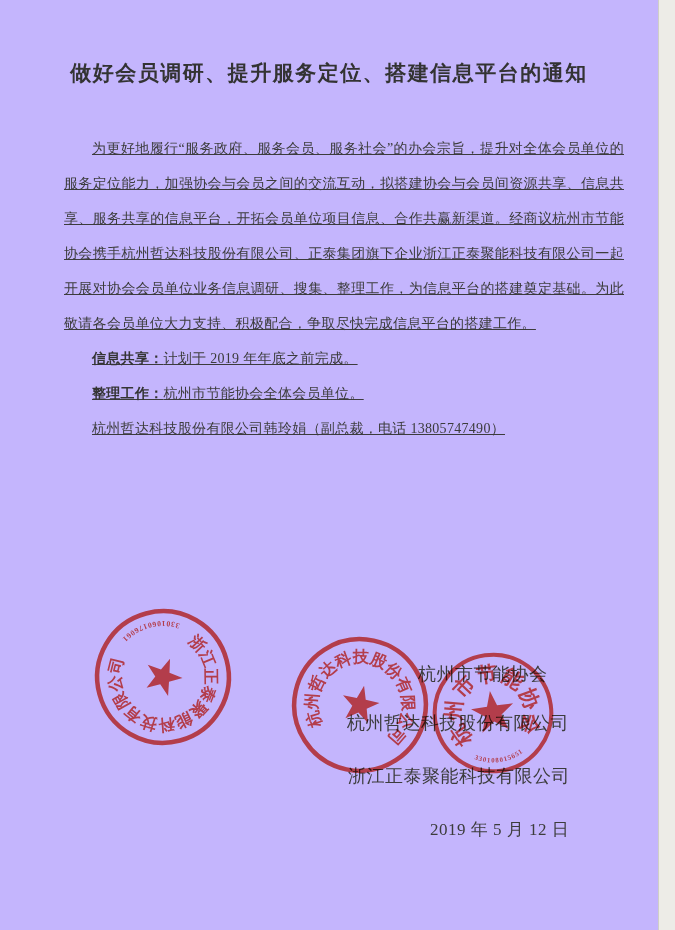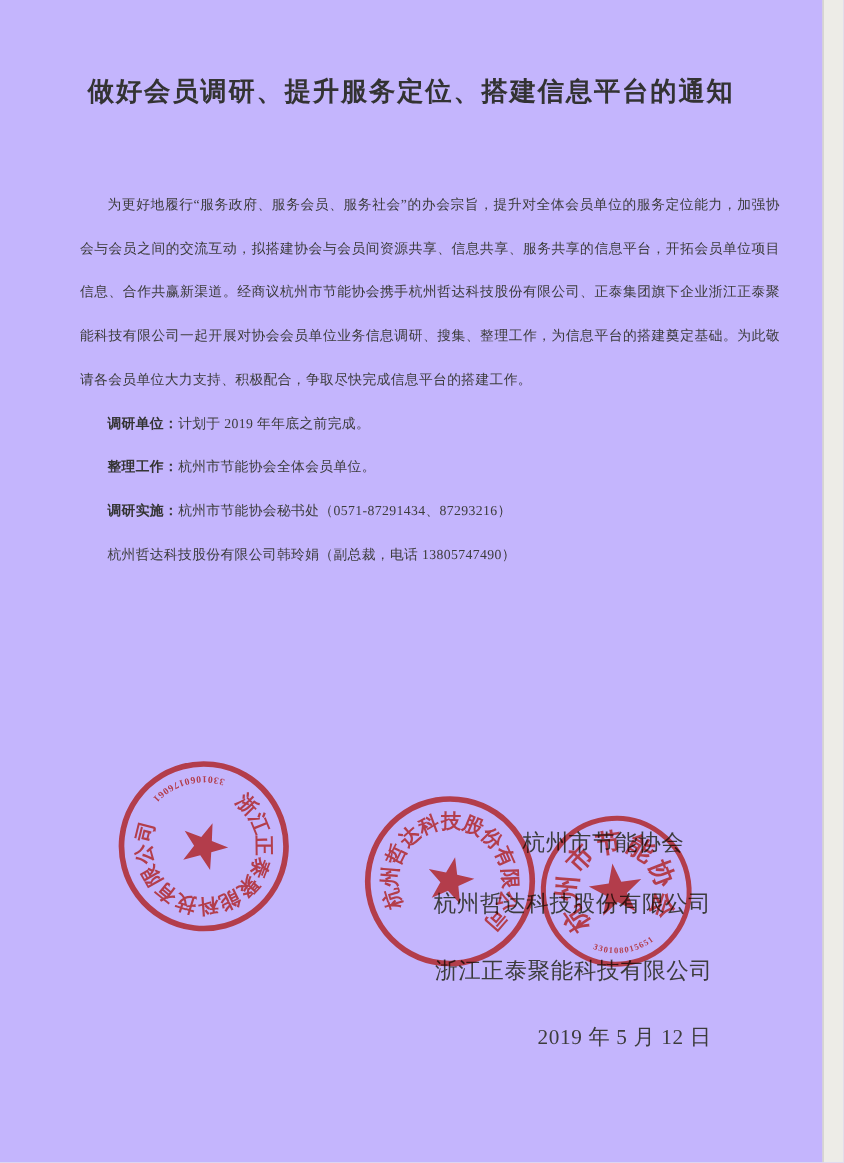--- a/index.html
+++ b/index.html
@@ -4,22 +4,22 @@
 <style>
   html,body{margin:0;padding:0;background:#e8e8e8;}
   .page{
     position:relative;width:675px;height:930px;background:#c4b5fd;overflow:hidden;
     font-family:"Liberation Serif","DejaVu Serif",serif;color:#3c3c3c;
   }
   .scan-edge{position:absolute;left:658px;top:0;width:17px;height:930px;
     background:#edece7;border-left:1px solid #cfcec8;}
   .doc-title{position:absolute;top:59px;left:0;width:658px;text-align:center;
     font-size:21px;font-weight:bold;color:#333;letter-spacing:1.5px;}
-  .body-text{position:absolute;left:64px;top:147px;width:560px;
-    font-size:11px;line-height:35px;text-align:justify;letter-spacing:.3px;}
+  .body-text{position:absolute;left:64px;top:131px;width:560px;
+    font-size:14px;line-height:35px;text-align:justify;letter-spacing:.3px;text-decoration:underline;}
   .body-text p{margin:0;text-indent:2em;}
   .body-text b{font-weight:bold;color:#343434;}
   .sig{position:absolute;font-size:18px;color:#3c3c3c;letter-spacing:.5px;white-space:nowrap;}
   #sig-0{left:418px;top:662px;}
   #sig-1{left:347px;top:711px;}
   #sig-2{left:348px;top:764px;}
   #sig-date{left:430px;top:818px;font-size:17px;}
   .stamp{position:absolute;mix-blend-mode:multiply;opacity:.85;transform-origin:center;}
   #stamp-zhengtai{left:93px;top:607px;width:140px;height:140px;transform:rotate(165deg);}
   #stamp-zheda{left:290px;top:635px;width:140px;height:140px;transform:rotate(12deg);}
@@ -28,23 +28,22 @@
 </style>
 </head>
 <body>
 
 <div class="page">
 
   <div class="doc-title">做好会员调研、提升服务定位、搭建信息平台的通知</div>
 
   <div class="body-text">
     <p><b></b><span>为更好地履行“服务政府、服务会员、服务社会”的办会宗旨，提升对全体会员单位的服务定位能力，加强协会与会员之间的交流互动，拟搭建协会与会员间资源共享、信息共享、服务共享的信息平台，开拓会员单位项目信息、合作共赢新渠道。经商议杭州市节能协会携手杭州哲达科技股份有限公司、正泰集团旗下企业浙江正泰聚能科技有限公司一起开展对协会会员单位业务信息调研、搜集、整理工作，为信息平台的搭建奠定基础。为此敬请各会员单位大力支持、积极配合，争取尽快完成信息平台的搭建工作。</span></p>
-    <p><b>调研单位：</b><span>计划于 2019 年年底之前完成。</span></p>
+    <p><b>信息共享：</b><span>计划于 2019 年年底之前完成。</span></p>
     <p><b>整理工作：</b><span>杭州市节能协会全体会员单位。</span></p>
-    <p><b>调研实施：</b><span>杭州市节能协会秘书处（0571-87291434、87293216）</span></p>
     <p><b></b><span>杭州哲达科技股份有限公司韩玲娟（副总裁，电话 13805747490）</span></p>
   </div>
 
   <div class="sig" id="sig-0">杭州市节能协会</div>
   <div class="sig" id="sig-1">杭州哲达科技股份有限公司</div>
   <div class="sig" id="sig-2">浙江正泰聚能科技有限公司</div>
   <div class="sig" id="sig-date">2019 年 5 月 12 日</div>
 
   <svg class="stamp" id="stamp-zhengtai" viewBox="0 0 200 200">
     <g transform="rotate(0 100 100)">

